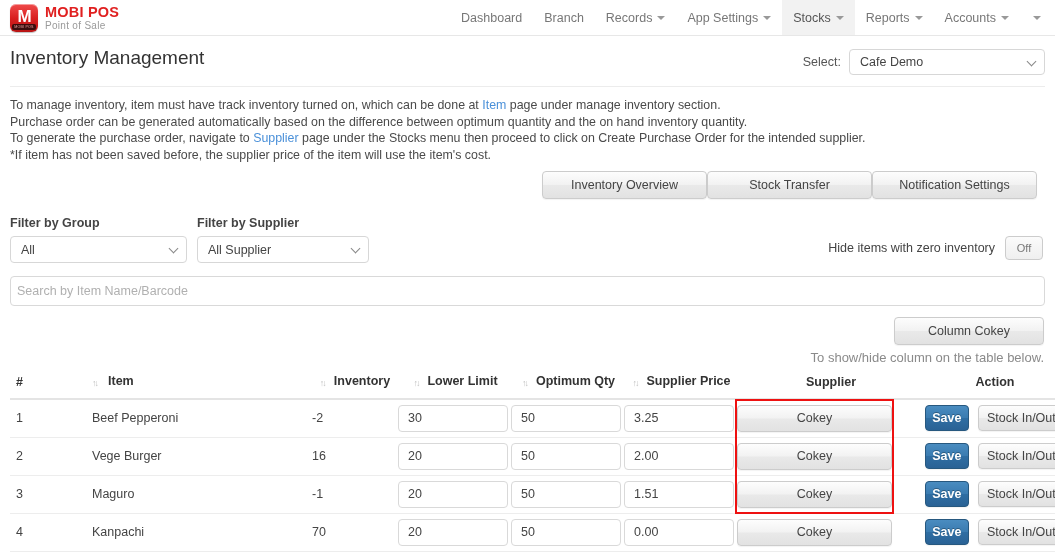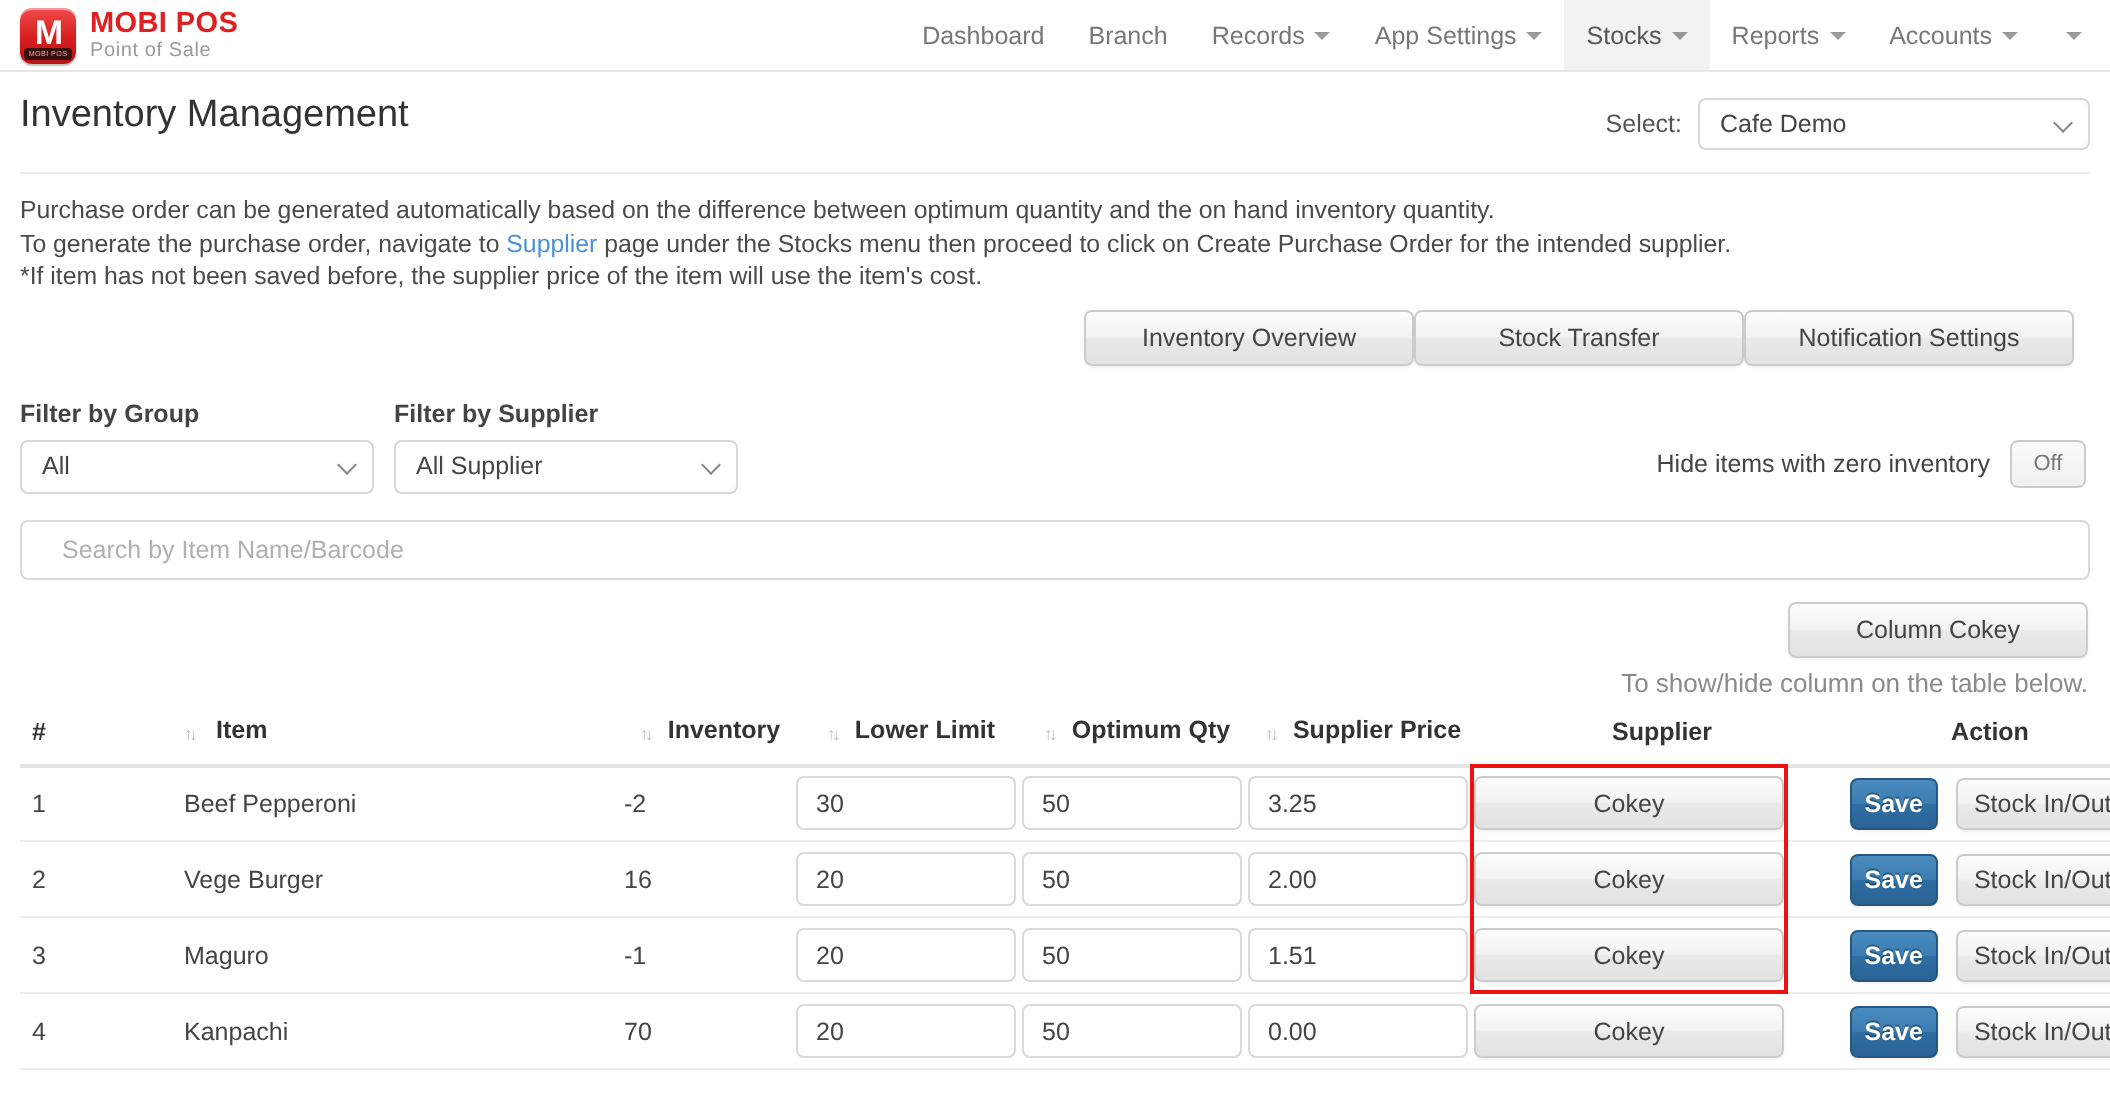--- a/index.html
+++ b/index.html
@@ -219,21 +219,21 @@
     cursor: pointer;
   }
 
   
   .search-wrap { margin-top: 13px; }
   .search-input {
     width: 100%;
     height: 30px;
     border: 1px solid #d9d9d9;
     border-radius: 4px;
-    padding: 0 20px;
+    padding: 0 6px;
     font-size: 12.5px;
     color: #333333;
     font-family: "Liberation Sans", sans-serif;
     outline: none;
     background: #ffffff;
   }
   .search-input::placeholder { color: #b0b0b0; }
 
   .colfilter-row {
     margin-top: 11px;
@@ -384,20 +384,23 @@
     <h1 class="page-title">Inventory Management</h1>
     <div class="select-wrap">
       <span class="select-label">Select:</span>
       <div class="sel">
         <span>Cafe Demo</span>
       </div>
     </div>
   </div>
 
   <div class="desc">
+    <div>
+      <span>To manage inventory, item must have track inventory turned on, which can be done at </span><span class="lnk">Item</span><span> page under manage inventory section.</span>
+    </div>
     <div>Purchase order can be generated automatically based on the difference between optimum quantity and the on hand inventory quantity.</div>
     <div>
       <span>To generate the purchase order, navigate to </span><span class="lnk">Supplier</span><span> page under the Stocks menu then proceed to click on Create Purchase Order for the intended supplier.</span>
     </div>
     <div>*If item has not been saved before, the supplier price of the item will use the item's cost.</div>
   </div>
 
   <div class="toolbar-row">
     <button class="btn">Inventory Overview</button>
     <button class="btn">Stock Transfer</button>

